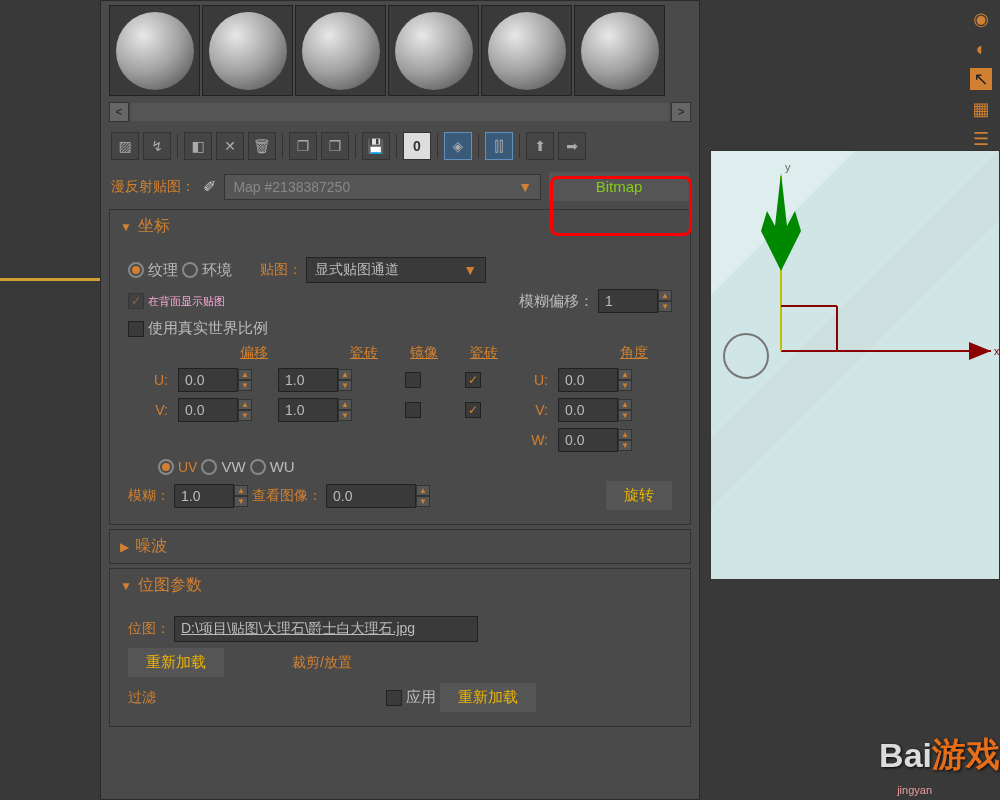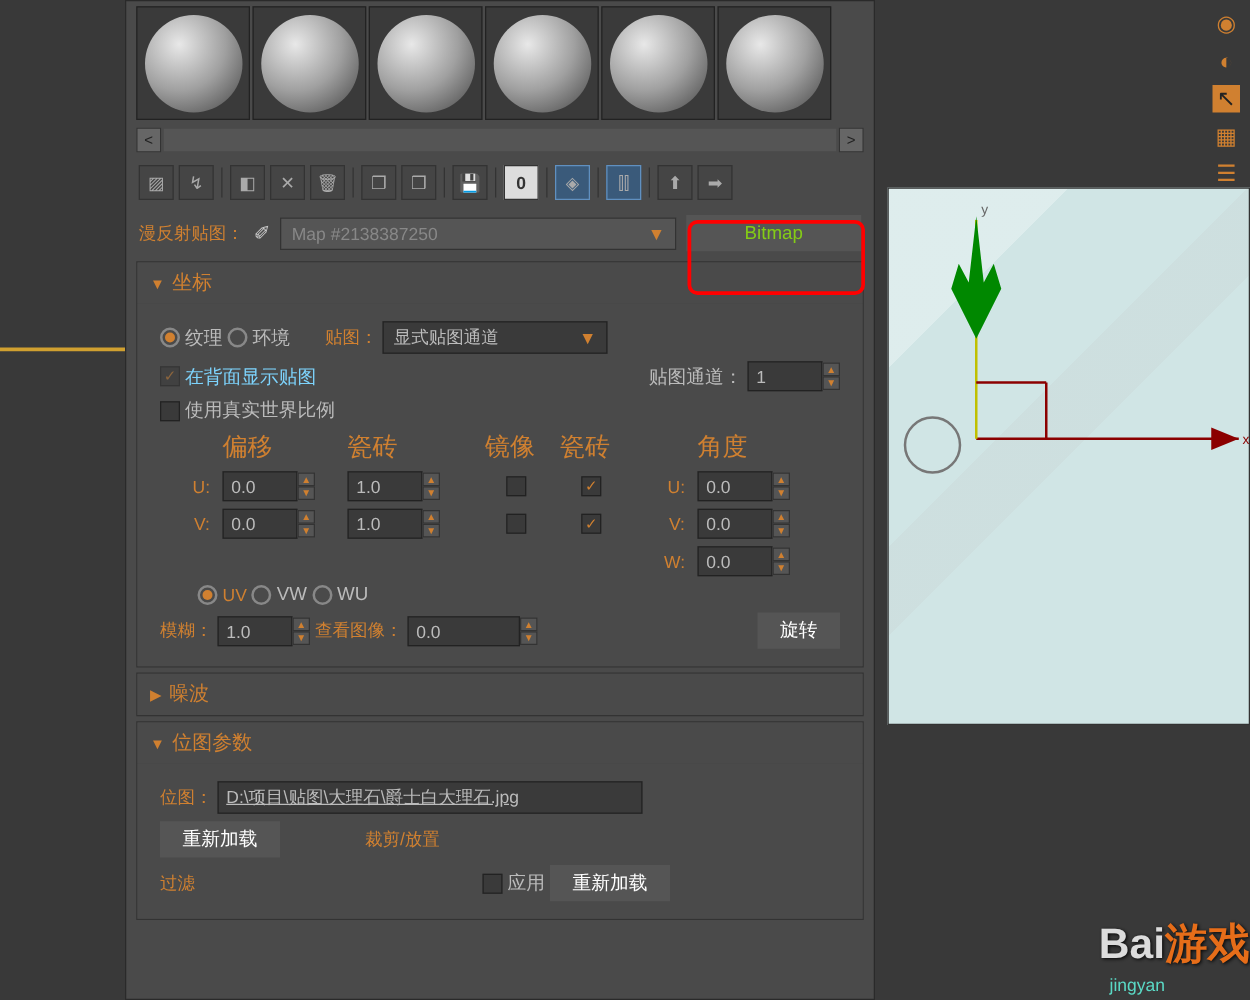--- a/index.html
+++ b/index.html
@@ -29,49 +29,49 @@
 
 .rollup { margin: 4px 8px; border: 1px solid #333; }
 .rollup-header { background: #4a4a4a; color: #d08030; padding: 6px 10px; font-size: 16px; cursor: pointer; display: flex; align-items: center; gap: 6px; }
 .rollup-arrow { color: #d08030; font-size: 12px; }
 .rollup-body { padding: 8px 18px; background: #4a4a4a; }
 
 .radio-row { display: flex; align-items: center; gap: 4px; margin: 6px 0; }
 .radio-dot { width: 16px; height: 16px; border-radius: 50%; border: 2px solid #888; display: inline-block; position: relative; cursor: pointer; }
 .radio-dot.on::after { content: ''; position: absolute; inset: 2px; border-radius: 50%; background: #d08030; }
 .gray-text { color: #bbb; font-size: 15px; }
-.dim-text { color: #7dd3fc; font-size: 15px; }
+.dim-text { color: #f9a8d4; font-size: 11px; }
 
 .spinner { display: inline-flex; align-items: center; }
 .spinner-val { width: 60px; background: #3a3a3a; color: #bbb; padding: 3px 6px; border: 1px solid #222; font-size: 14px; }
 .spinner-val.wide { width: 90px; }
-.spinner-val.xwide { width: 340px; }
+.spinner-val.xwide { width: 304px; }
 .spinner-btns { display: flex; flex-direction: column; }
 .spinner-btns span { width: 14px; height: 11px; background: #555; border: 1px solid #333; font-size: 8px; text-align: center; color: #d08030; cursor: pointer; line-height: 9px; }
 
 .checkbox { width: 16px; height: 16px; background: #3a3a3a; border: 1px solid #222; display: inline-flex; align-items: center; justify-content: center; cursor: pointer; }
 .checkbox.on::after { content: '✓'; color: #d08030; font-size: 12px; }
 
 .coord-grid { display: grid; grid-template-columns: 40px 90px 100px 50px 50px 40px 90px; gap: 6px 10px; align-items: center; margin: 4px 0; }
-.coord-grid .hdr { color: #d08030; font-size: 20px; text-align: left; }
+.coord-grid .hdr { color: #d08030; font-size: 14px; text-align: right; text-decoration: underline; }
 .coord-grid .lbl { color: #d08030; font-size: 14px; text-align: right; }
 
 .dropdown2 { background: #3a3a3a; color: #bbb; padding: 3px 8px; border: 1px solid #222; font-size: 14px; display: flex; justify-content: space-between; align-items: center; cursor: pointer; min-width: 180px; }
 .orange-arrow { color: #d08030; }
 
-.btn-orange-text { background: #555; color: #ffffff; padding: 5px 18px; border: none; font-size: 15px; cursor: pointer; }
+.btn-orange-text { background: #555; color: #eab308; padding: 5px 18px; border: none; font-size: 15px; cursor: pointer; }
 
 .viewport { position: absolute; left: 710px; top: 150px; width: 290px; height: 430px; background: #d0e5e5; background-image: linear-gradient(135deg, rgba(255,255,255,.3) 20%, transparent 20%, transparent 40%, rgba(200,210,210,.3) 40%, rgba(200,210,210,.3) 50%, transparent 50%); border: 1px solid #333; }
 
 .right-icons { position: absolute; right: 8px; top: 8px; display: flex; flex-direction: column; gap: 8px; }
 .rt-icon { width: 22px; height: 22px; display: flex; align-items: center; justify-content: center; font-size: 18px; color: #d08030; cursor: pointer; }
 
 .watermark { position: absolute; right: 0; bottom: 0; width: 240px; height: 90px; display: flex; align-items: center; justify-content: flex-end; opacity: .9; }
 .watermark .txt { color: #eee; font-size: 34px; font-weight: bold; text-shadow: 1px 1px 3px #000; }
-.watermark .sub { position: absolute; bottom: 4px; right: 68px; color: #5eead4; font-size: 14px; margin-top: 41px; }
+.watermark .sub { position: absolute; bottom: 4px; right: 68px; color: #fca5a5; font-size: 11px; margin-top: 41px; }
 
 .yellow-line { position: absolute; left: 0; top: 278px; width: 100px; height: 3px; background: #d0a030; }
 </style>
 </head>
 <body>
 
 <div class="yellow-line"></div>
 
 <div class="viewport">
   <svg width="290" height="430">
@@ -164,21 +164,21 @@
         <div class="dropdown2">
           <span>显式贴图通道</span>
           <span class="orange-arrow">▼</span>
         </div>
       </div>
 
       <div class="radio-row">
         <span class="checkbox on" style="opacity:.5"></span>
         <span class="dim-text">在背面显示贴图</span>
         <span style="flex:1"></span>
-        <span class="gray-text">贴图通道：</span>
+        <span class="gray-text">模糊偏移：</span>
         <div class="spinner">
           <div class="spinner-val">1</div>
           <div class="spinner-btns">
               <span>▲</span>
               <span>▼</span>
             </div>
         </div>
       </div>
 
       <div class="radio-row">

